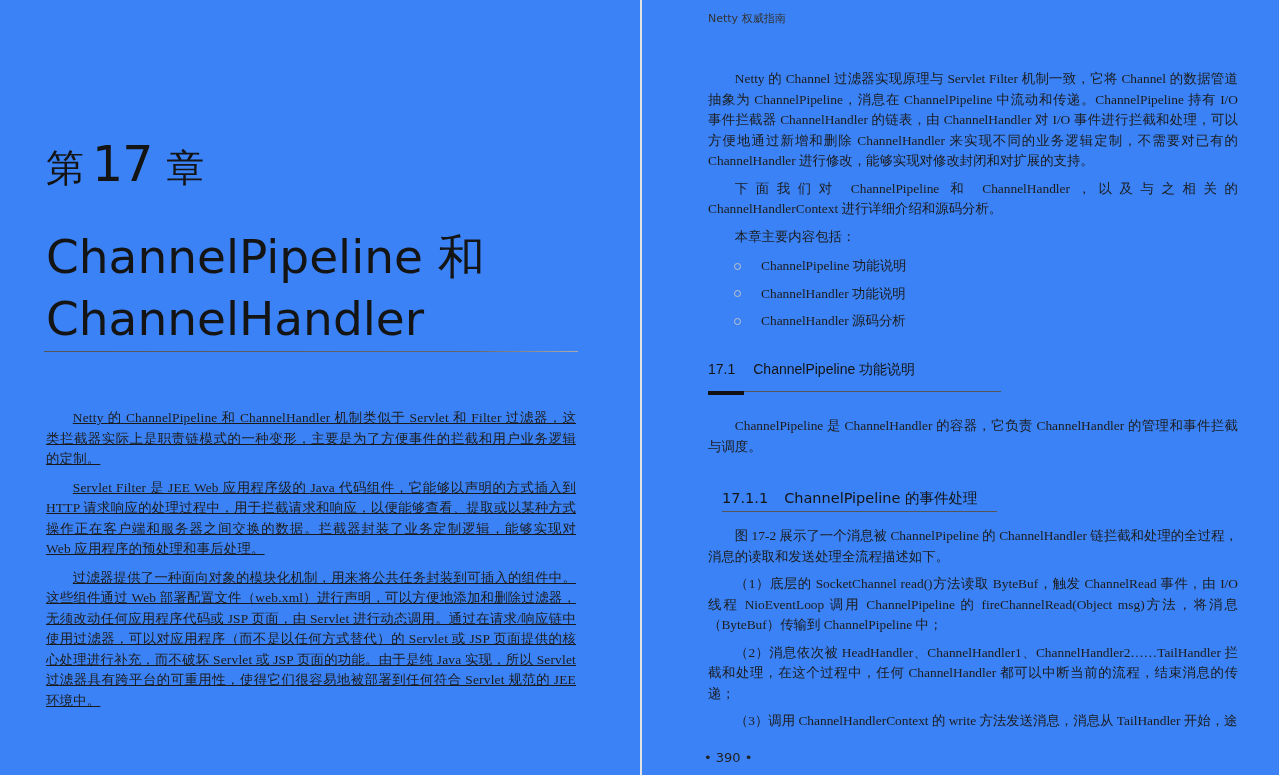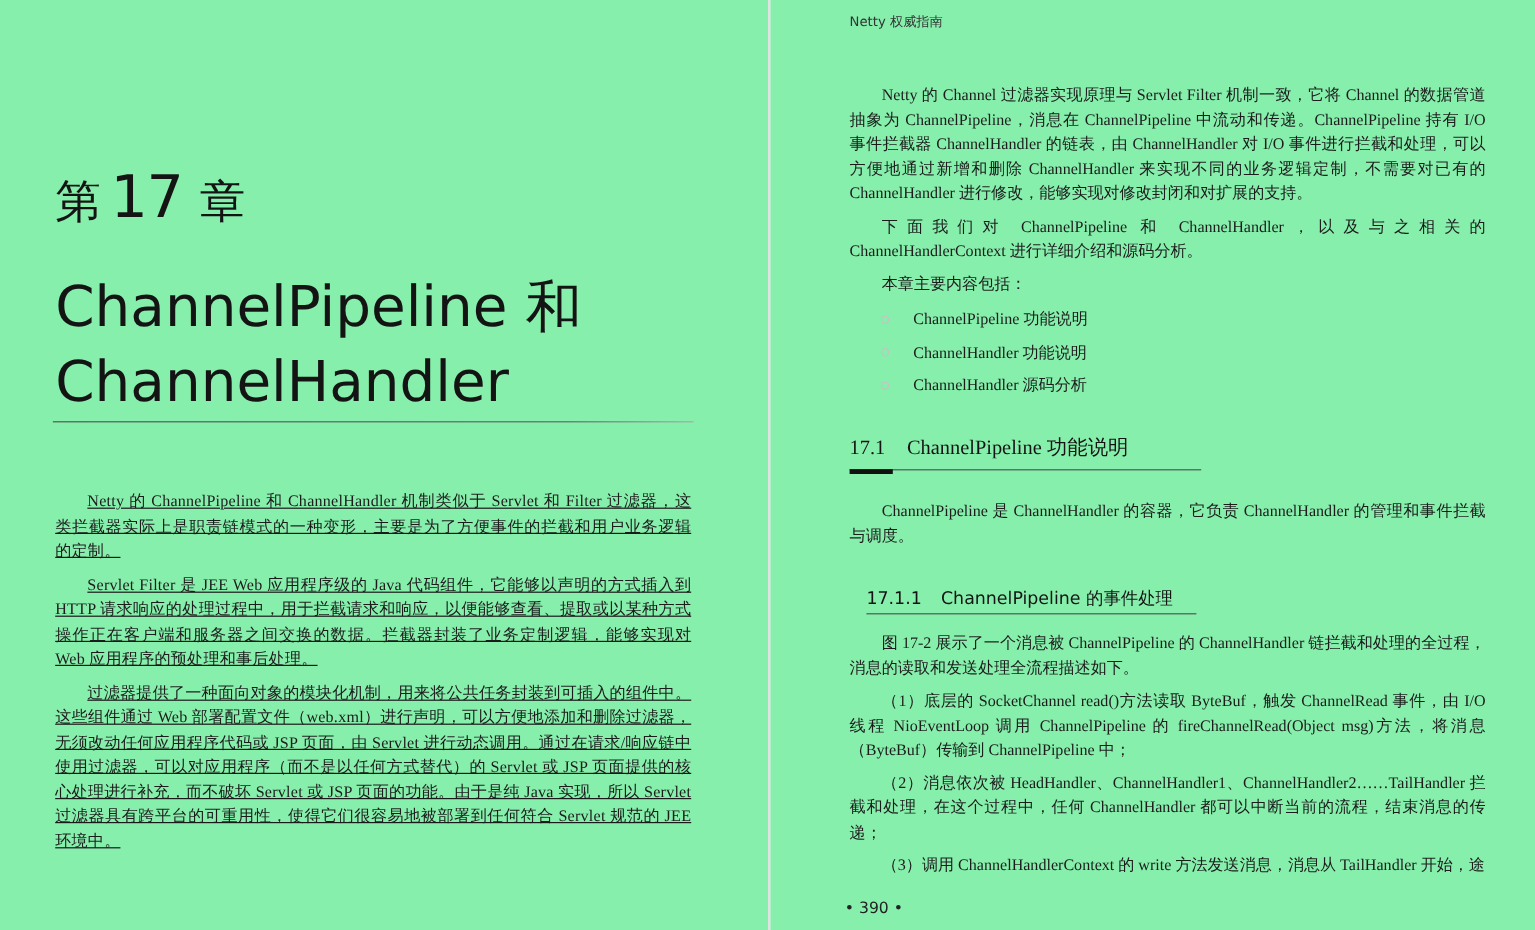--- a/index.html
+++ b/index.html
@@ -12,21 +12,21 @@
       height: 775px;
       position: relative;
       overflow: hidden;
       color: #1a1a1a;
       font-family: "Liberation Serif", "DejaVu Serif", serif;
     }
     .page {
       position: absolute;
       top: 0;
       height: 775px;
-      background: #86efac;
+      background: #3b82f6;
     }
     .page-left { left: 0; width: 641px; }
     .page-right { left: 642px; width: 637px; }
     .gutter {
       position: absolute;
       left: 640px;
       top: 0;
       width: 2px;
       height: 775px;
       background: #e2e2e2;
@@ -130,22 +130,22 @@
       border-radius: 50%;
       margin-right: 20px;
       box-sizing: border-box;
     }
     .section-head {
       position: relative;
       margin: 26px 0 0 0;
       height: 30px;
       width: 293px;
       border-bottom: 1px solid #555;
-      font-family: Liberation Serif, serif;
-      font-size: 17px;
+      font-family: Liberation Sans, sans-serif;
+      font-size: 14px;
       color: #141414;
       white-space: nowrap;
     }
     .section-head .sec-num {
       position: relative;
       display: inline-block;
       margin-right: 18px;
     }
     .section-head .sec-bar {
       position: absolute;

